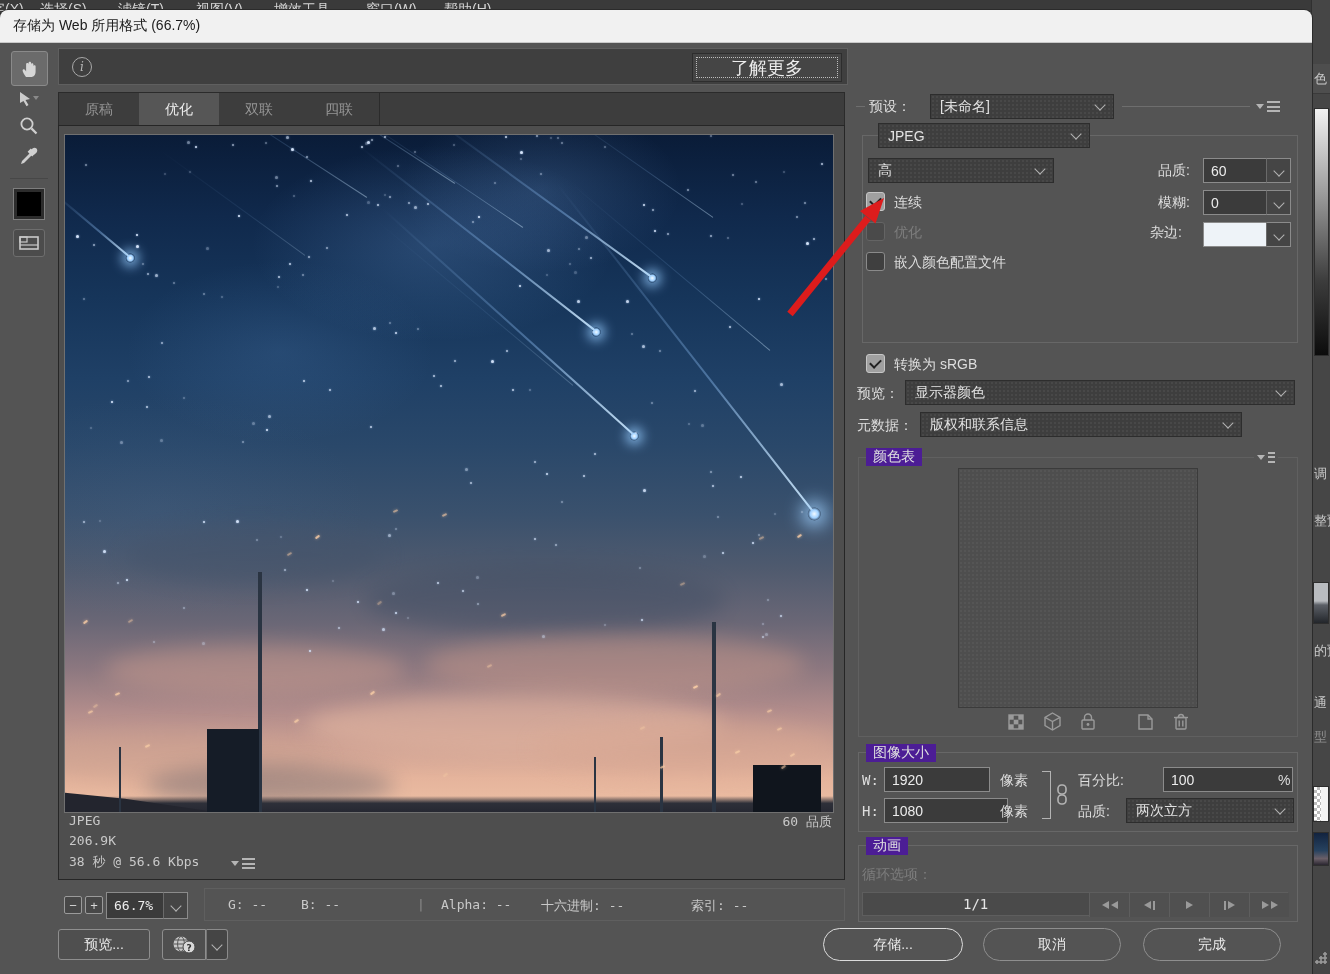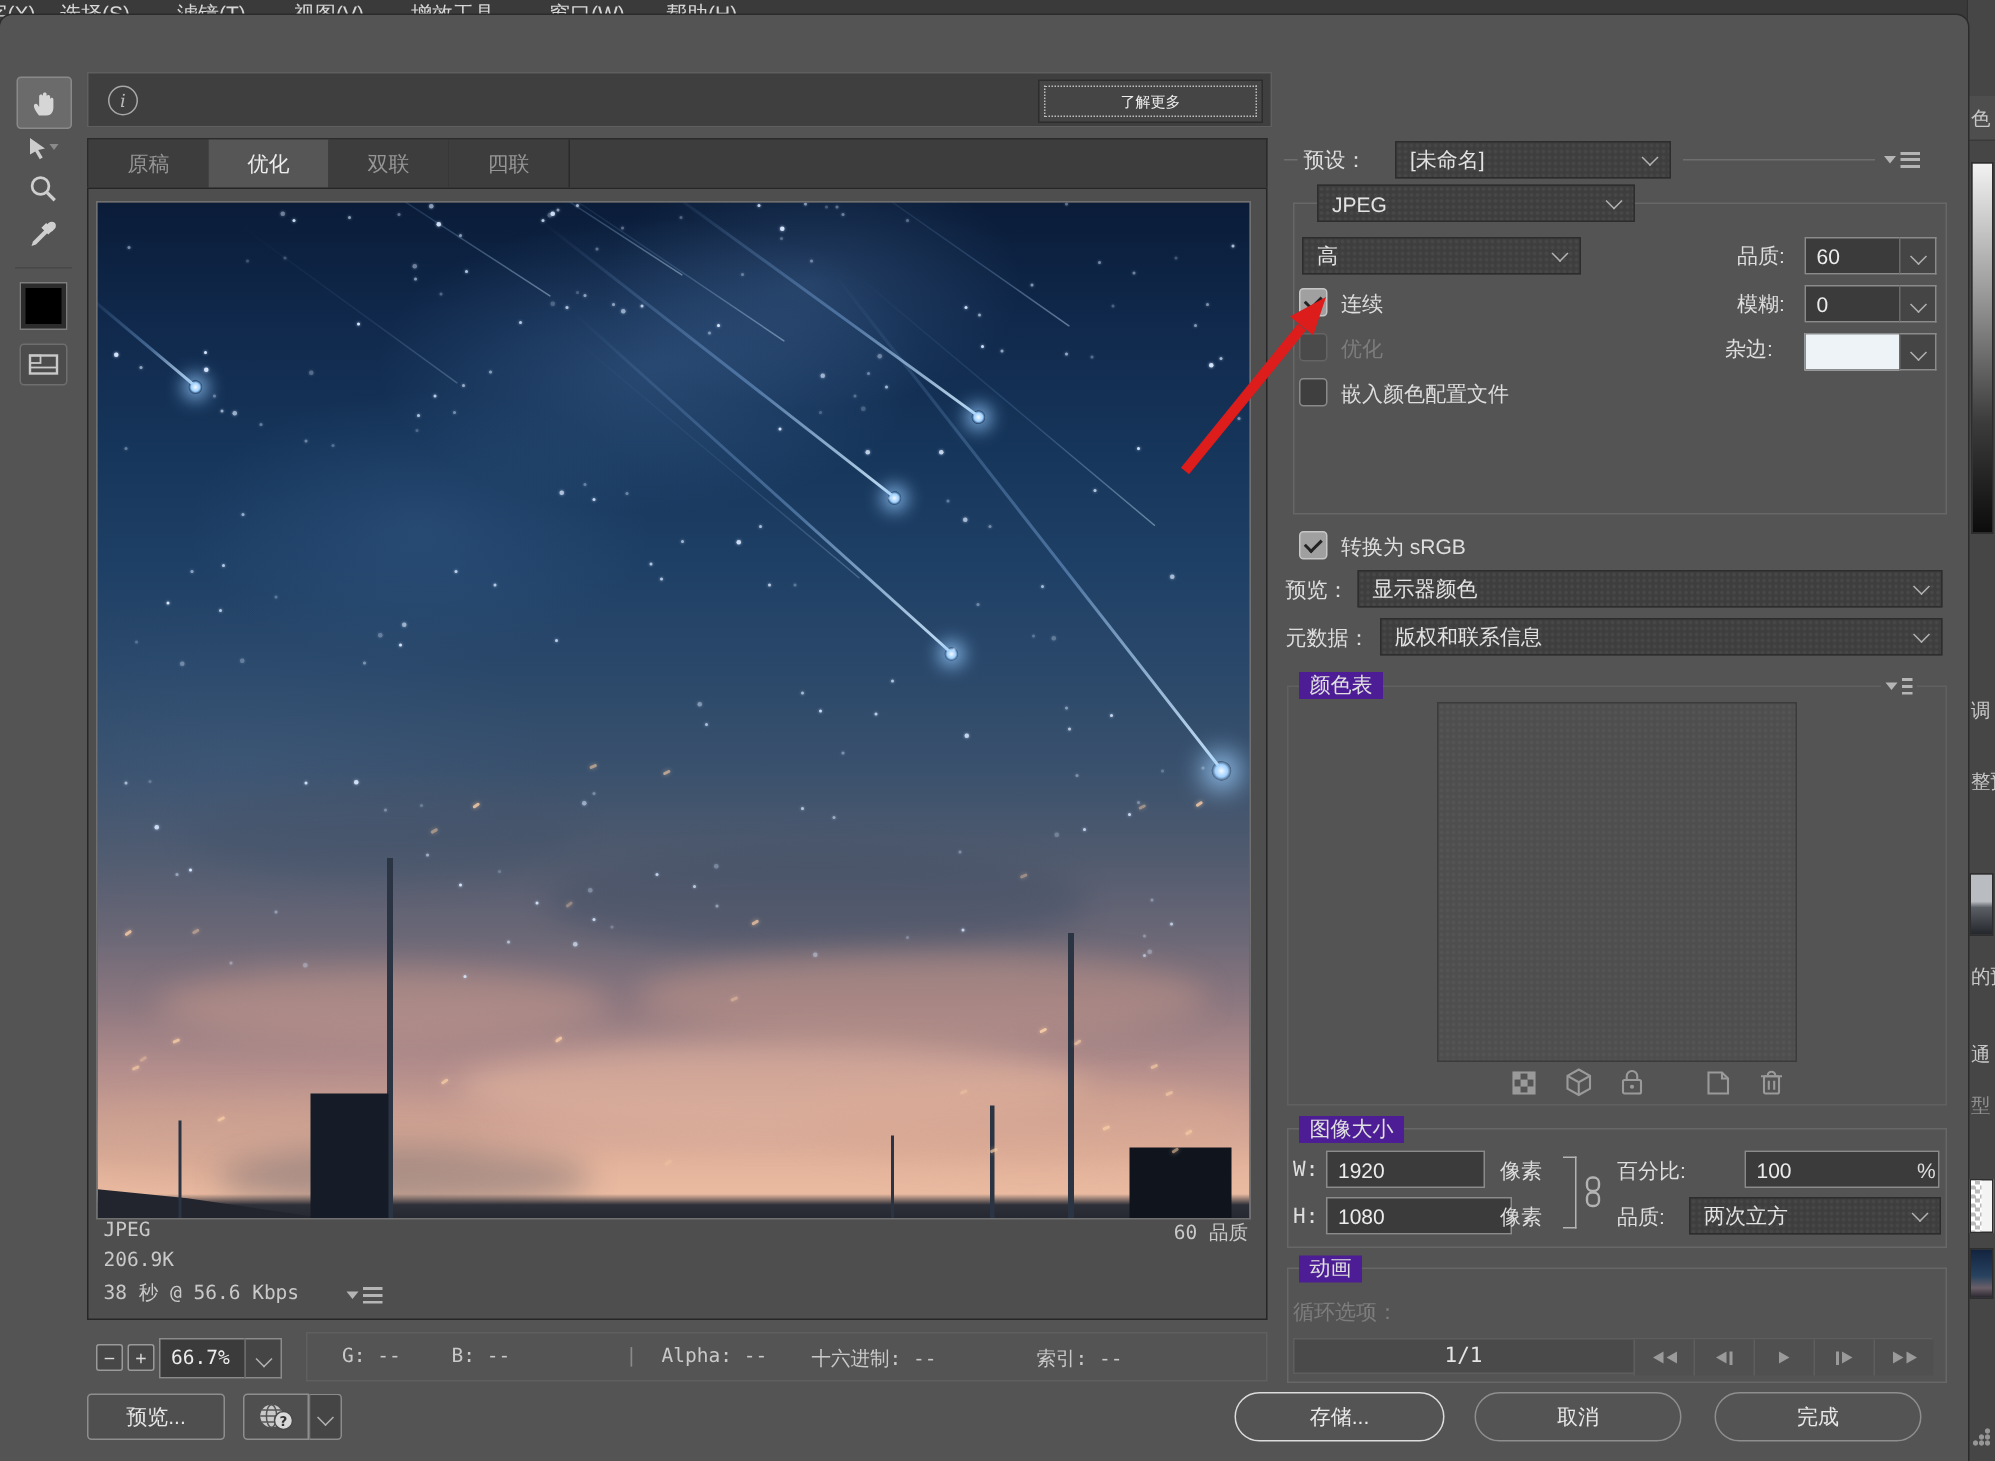--- a/index.html
+++ b/index.html
@@ -11,21 +11,21 @@
   .menubar{position:absolute;top:0;left:0;right:18px;height:12px;background:#3a3a3a;overflow:hidden;}
   .menubar .mi{position:absolute;top:1px;color:#d6d6d6;font-size:14px;white-space:nowrap;}
 
   
   .dialog{position:absolute;left:0;top:10px;width:1312px;height:964px;background:#545454;border-radius:8px 8px 0 0;box-shadow:0 0 0 1px #2b2b2b;}
   .titlebar{position:absolute;left:0;top:10px;width:1312px;height:33px;background:#f1f1f1;border-radius:8px 8px 0 0;color:#1b1b1b;font-size:14px;display:flex;align-items:center;padding-left:13px;box-sizing:border-box;border-bottom:1px solid #c9c9c9;}
 
   
   .tipbar{border:1px solid #5f5f5f;background:#3f3f3f;display:flex;align-items:center;color:#cfcfcf;font-size:14px;}
   .infoicon{width:18px;height:18px;border:1.4px solid #a8a8a8;border-radius:50%;color:#b8b8b8;font-size:12px;font-family:"DejaVu Serif",serif;display:flex;align-items:center;justify-content:center;font-style:italic;margin:0 10px 0 13px;flex:0 0 auto;}
-  .learnmore{position:absolute;right:5px;top:4px;width:148px;height:27px;background:#454545;border:1px solid #2d2d2d;outline:1px dotted #bdbdbd;outline-offset:-5px;color:#ededed;font-size:10px;display:flex;align-items:center;justify-content:center;}
+  .learnmore{position:absolute;right:5px;top:4px;width:148px;height:27px;background:#454545;border:1px solid #2d2d2d;outline:1px dotted #bdbdbd;outline-offset:-5px;color:#ededed;font-size:18px;display:flex;align-items:center;justify-content:center;}
 
   
   .tool{display:flex;align-items:center;justify-content:center;}
   .tool.sel{background:#6b6b6b;border:1px solid #8a8a8a;border-radius:3px;}
   .tool svg{stroke:#d2d2d2;fill:none;stroke-width:1.5;}
   .swatchouter{border:1px solid #7e7e7e;background:#2c2c2c;padding:3px;}
   .swatchinner{width:100%;height:100%;background:#000;}
   .slicebtn{border:1px solid #6e6e6e;background:#4c4c4c;border-radius:3px;}
 
   
@@ -136,20 +136,23 @@
     <span class="frag" style="top:694px">通</span>
     <span class="frag" style="top:728px;color:#8f8f8f">型</span>
     <div class="abs" style="left:1px;top:786px;width:16px;height:36px;background:#f4f4f4;border:1px solid #2e2e2e;">
       <div class="abs" style="left:0;top:0;width:7px;height:100%;background:repeating-conic-gradient(#bbb 0% 25%,#fff 0% 50%) 0 0/6px 6px;"></div>
     </div>
     <div class="abs" style="left:1px;top:832px;width:16px;height:34px;border:1px solid #2e2e2e;background:linear-gradient(to bottom,#12233f,#27425f 55%,#6a5f68 80%,#2a2630);"></div>
     <div class="grip" style="left:3px;top:952px"></div>
   </div>
 
   <div class="dialog"></div>
+  <div class="titlebar">
+    <span>存储为 Web 所用格式 (66.7%)</span>
+  </div>
 
   <div class="tipbar abs" style="left:58px;top:48px;width:790px;height:37px;">
     <span class="infoicon">i</span>
     <div class="learnmore">
       <span>了解更多</span>
     </div>
   </div>
 
   <div class="tool sel abs" style="left:11px;top:51px;width:37px;height:35px;">
     <svg width="22" height="22" viewBox="0 0 22 22">
@@ -560,21 +563,21 @@
   <span class="lbl abs" style="left:894px;top:254px;">嵌入颜色配置文件</span>
 
   <div class="cb checked abs" style="left:866px;top:354px;"></div>
   <span class="lbl abs" style="left:894px;top:356px;">转换为 sRGB</span>
   <span class="lbl abs" style="left:857px;top:385px;">预览：</span>
   <div class="dd abs" style="left:905px;top:380px;width:390px;height:25px;">
     <span>显示器颜色</span>
       <span class="chev"></span>
   </div>
   <span class="lbl abs" style="left:857px;top:417px;">元数据：</span>
-  <div class="dd abs" style="left:920px;top:412px;width:375px;height:25px;">
+  <div class="dd abs" style="left:920px;top:412px;width:322px;height:25px;">
     <span>版权和联系信息</span>
       <span class="chev"></span>
   </div>
 
   <div class="gbox abs" style="left:858px;top:457px;width:440px;height:280px;border-color:#606060;"></div>
   <span class="gboxlabel" style="left:866px;top:448px;">颜色表</span>
   <div class="pmenu abs" style="left:1254px;top:451px;background:#545454;padding:0 3px;">
       <i class="tri"></i>
       <i class="lines"></i>
     </div>

